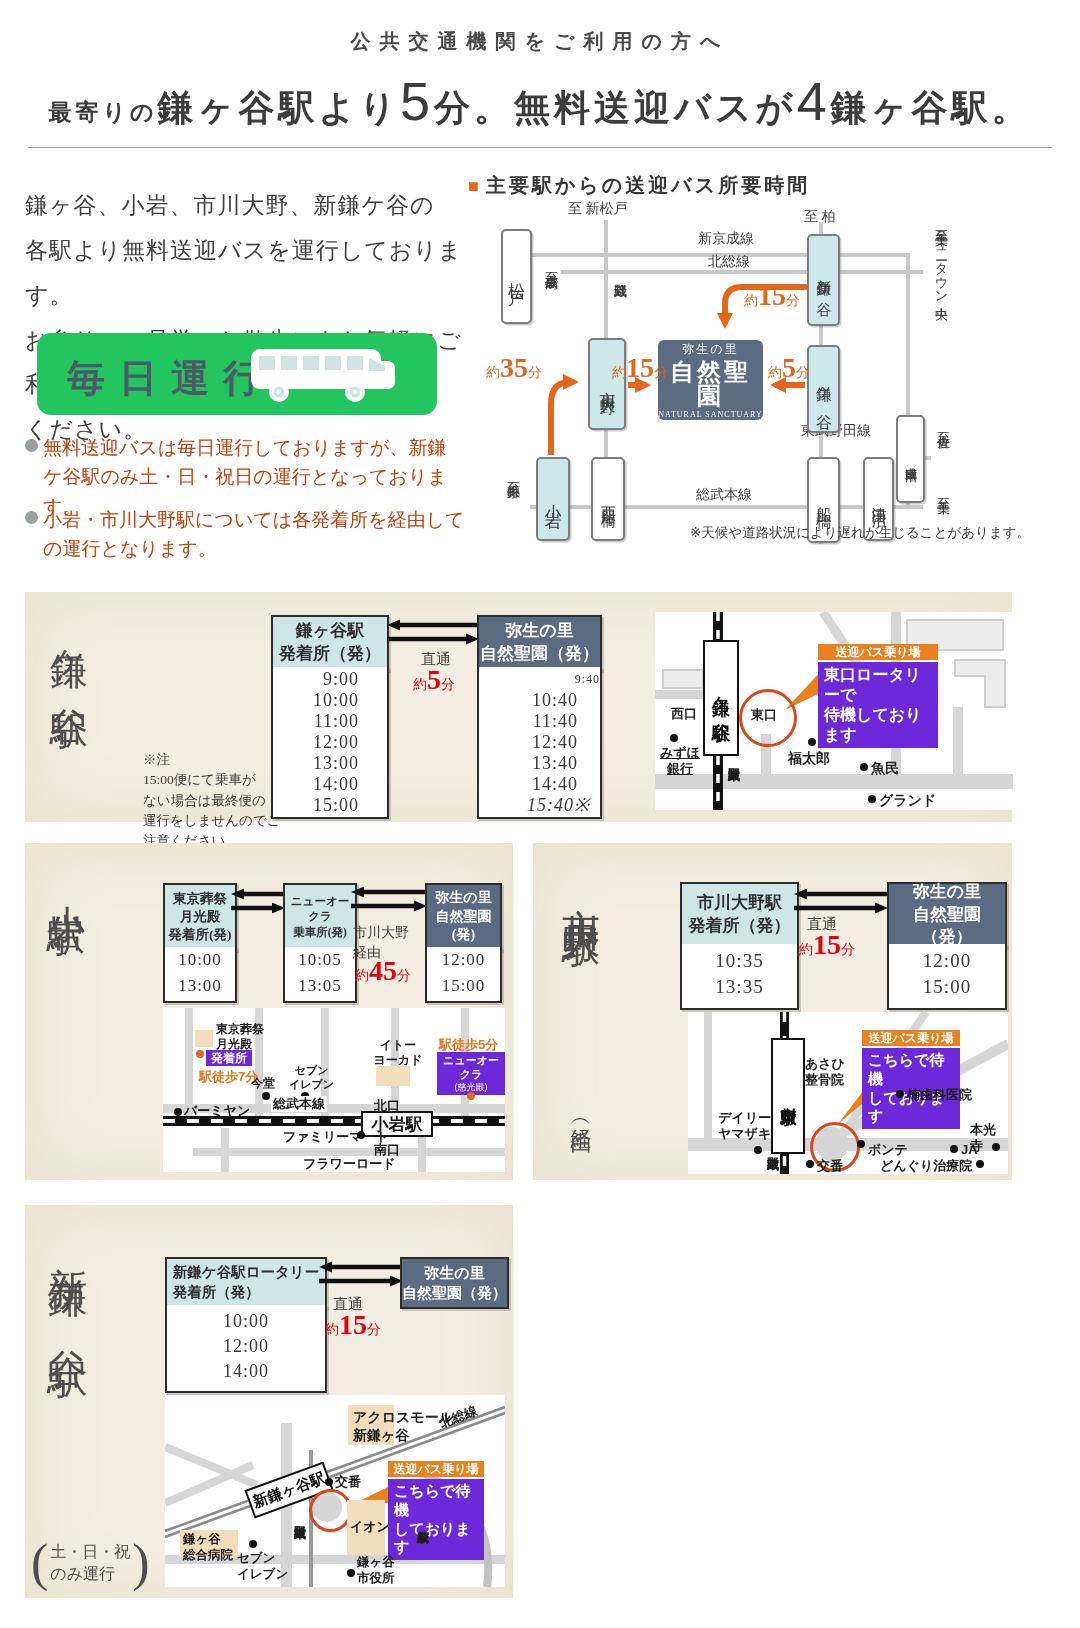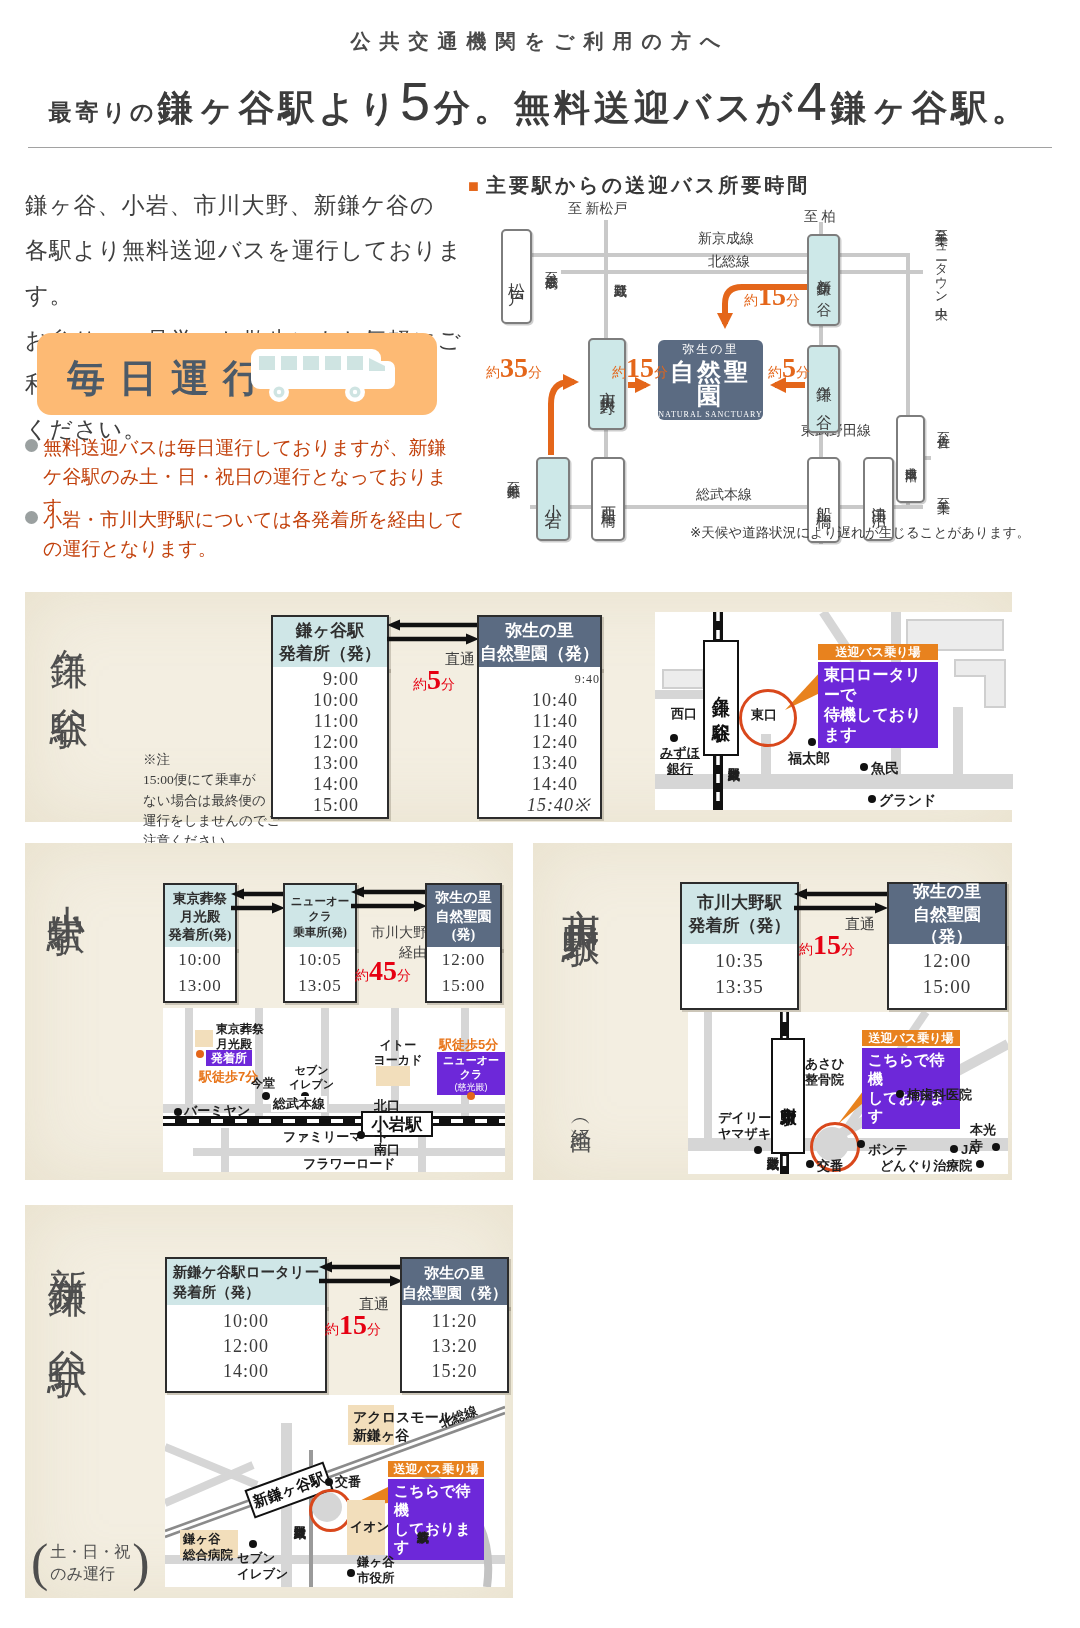--- a/index.html
+++ b/index.html
@@ -13,21 +13,21 @@
   
   .sub-title{top:28px;left:0;width:100%;text-align:center;font-size:20px;letter-spacing:9px;color:#4a4a4a;font-weight:600;}
   .headline{top:70px;left:0;width:100%;text-align:center;color:#3c3c3c;letter-spacing:4px;font-weight:600;}
   .hl-s{font-size:23px;}
   .hl-m{font-size:36px;text-align:center;}
   .hl-n{font-size:54px;font-family:"Liberation Sans","DejaVu Sans",sans-serif;font-weight:500;}
   .hrule{top:147px;left:28px;width:1024px;border-top:1px solid #a2a2a2;height:0;}
 
   
   .intro-p{top:184px;left:25px;width:445px;font-size:23px;line-height:1.95;letter-spacing:1px;color:#3f3f3f;}
-  .banner{top:333px;left:37px;width:400px;height:82px;background:#fdba74;border-radius:14px;}
+  .banner{top:333px;left:37px;width:400px;height:82px;background:#22c55e;border-radius:14px;}
   .banner-label{position:absolute;left:30px;top:20px;font-size:38px;color:#4c5a68;letter-spacing:14px;font-weight:600;}
   .bus{position:absolute;left:212px;top:12px;}
   .note-item{left:25px;width:440px;display:flex;font-size:19px;line-height:1.55;color:#c2410c;}
   .note-dot{flex:0 0 13px;width:13px;height:13px;border-radius:50%;background:#9aa0a0;margin:6px 5px 0 0;}
 
   
   .diagram{top:172px;left:468px;width:612px;height:402px;}
   .dg-title{top:0;left:0;font-size:20px;letter-spacing:3px;color:#383838;font-weight:600;}
   .dg-sq{color:#e4661a;margin-right:4px;font-size:18px;}
   .stn{position:absolute;background:#fff;border:2px solid #7d7d7d;border-radius:5px;
@@ -51,21 +51,21 @@
   .sec-title{position:absolute;font-family:"Liberation Serif","DejaVu Serif",serif;color:#4e4e4e;}
   .tt-head{position:absolute;border:2px solid #2c2c2c;background:#cfe6e7;color:#2f2f2f;text-align:center;
            font-family:"Liberation Serif","DejaVu Serif",serif;font-weight:700;
            display:flex;align-items:center;justify-content:center;line-height:1.35;
            box-shadow:2px 2px 0 rgba(70,60,40,.22);}
   .tt-head.dark{background:#5b6b82;color:#fff;}
   .tt-body{position:absolute;border:2px solid #2c2c2c;border-top:none;background:#fff;
            font-family:"Liberation Serif","DejaVu Serif",serif;color:#3a3a3a;
            box-shadow:2px 2px 0 rgba(70,60,40,.22);}
   .tt-time{letter-spacing:1px;}
-  .mid-lbl{position:absolute;text-align:right;font-size:15px;color:#3f3f3f;font-family:"Liberation Serif","DejaVu Serif",serif;}
+  .mid-lbl{position:absolute;text-align:left;font-size:15px;color:#3f3f3f;font-family:"Liberation Serif","DejaVu Serif",serif;}
 
   
   .map{position:absolute;background:#fff;overflow:hidden;}
   .lbl{position:absolute;font-size:13px;font-weight:600;color:#1e1e1e;line-height:1.25;white-space:pre-line;}
   .dot{position:absolute;width:8px;height:8px;border-radius:50%;background:#111;}
   .dot.orange{background:#e4661a;}
   .bldg{position:absolute;background:#f2debb;}
   .ring{position:absolute;border:3.5px solid #d9481c;border-radius:50%;}
   .stbox{position:absolute;background:#fff;border:2px solid #111;display:flex;align-items:center;justify-content:center;
          font-weight:700;color:#111;}
@@ -447,25 +447,20 @@
         <polygon points="13,1.5 13,12.5 0,7" fill="#111"></polygon>
       <line x1="0" y1="21" x2="73" y2="21" stroke="#111" stroke-width="4.5"></line>
         <polygon points="71,15.5 71,26.5 84,21" fill="#111"></polygon>
     </svg>
     <div class="mid-lbl" style="left:308px;top:90px;width:56px;">直通</div>
     <div class="dur red" style="left:300px;top:104px;"><span class="d-pre">約</span><span class="d-num">15</span><span class="d-suf">分</span></div>
     <div class="tt-head dark" style="left:375px;top:52px;width:105px;height:48px;font-size:15px;">
         <span class="pre">弥生の里
 自然聖園（発）</span>
       </div>
-    <div class="tt-body" style="left:375px;top:100px;width:105px;height:82px;text-align:center;padding-top:4px;">
-      <div class="tt-time" style="font-size:18px;line-height:25px;">11:20</div>
-      <div class="tt-time" style="font-size:18px;line-height:25px;">13:20</div>
-      <div class="tt-time" style="font-size:18px;line-height:25px;">15:20</div>
-    </div>
 
     <div class="map" style="left:140px;top:190px;width:340px;height:192px;">
       <svg width="340" height="192">
         <g fill="#d6d6d6">
           <rect x="116" y="28" width="11" height="164"></rect>
           <rect x="0" y="160" width="340" height="9"></rect>
         </g>
         <line x1="0" y1="52" x2="92" y2="90" stroke="#d6d6d6" stroke-width="8"></line>
         <line x1="0" y1="108" x2="88" y2="70" stroke="#d6d6d6" stroke-width="8"></line>
         <path d="M322,192 C 330,130 300,92 238,70" stroke="#c3c3c3" stroke-width="8" fill="none"></path>

